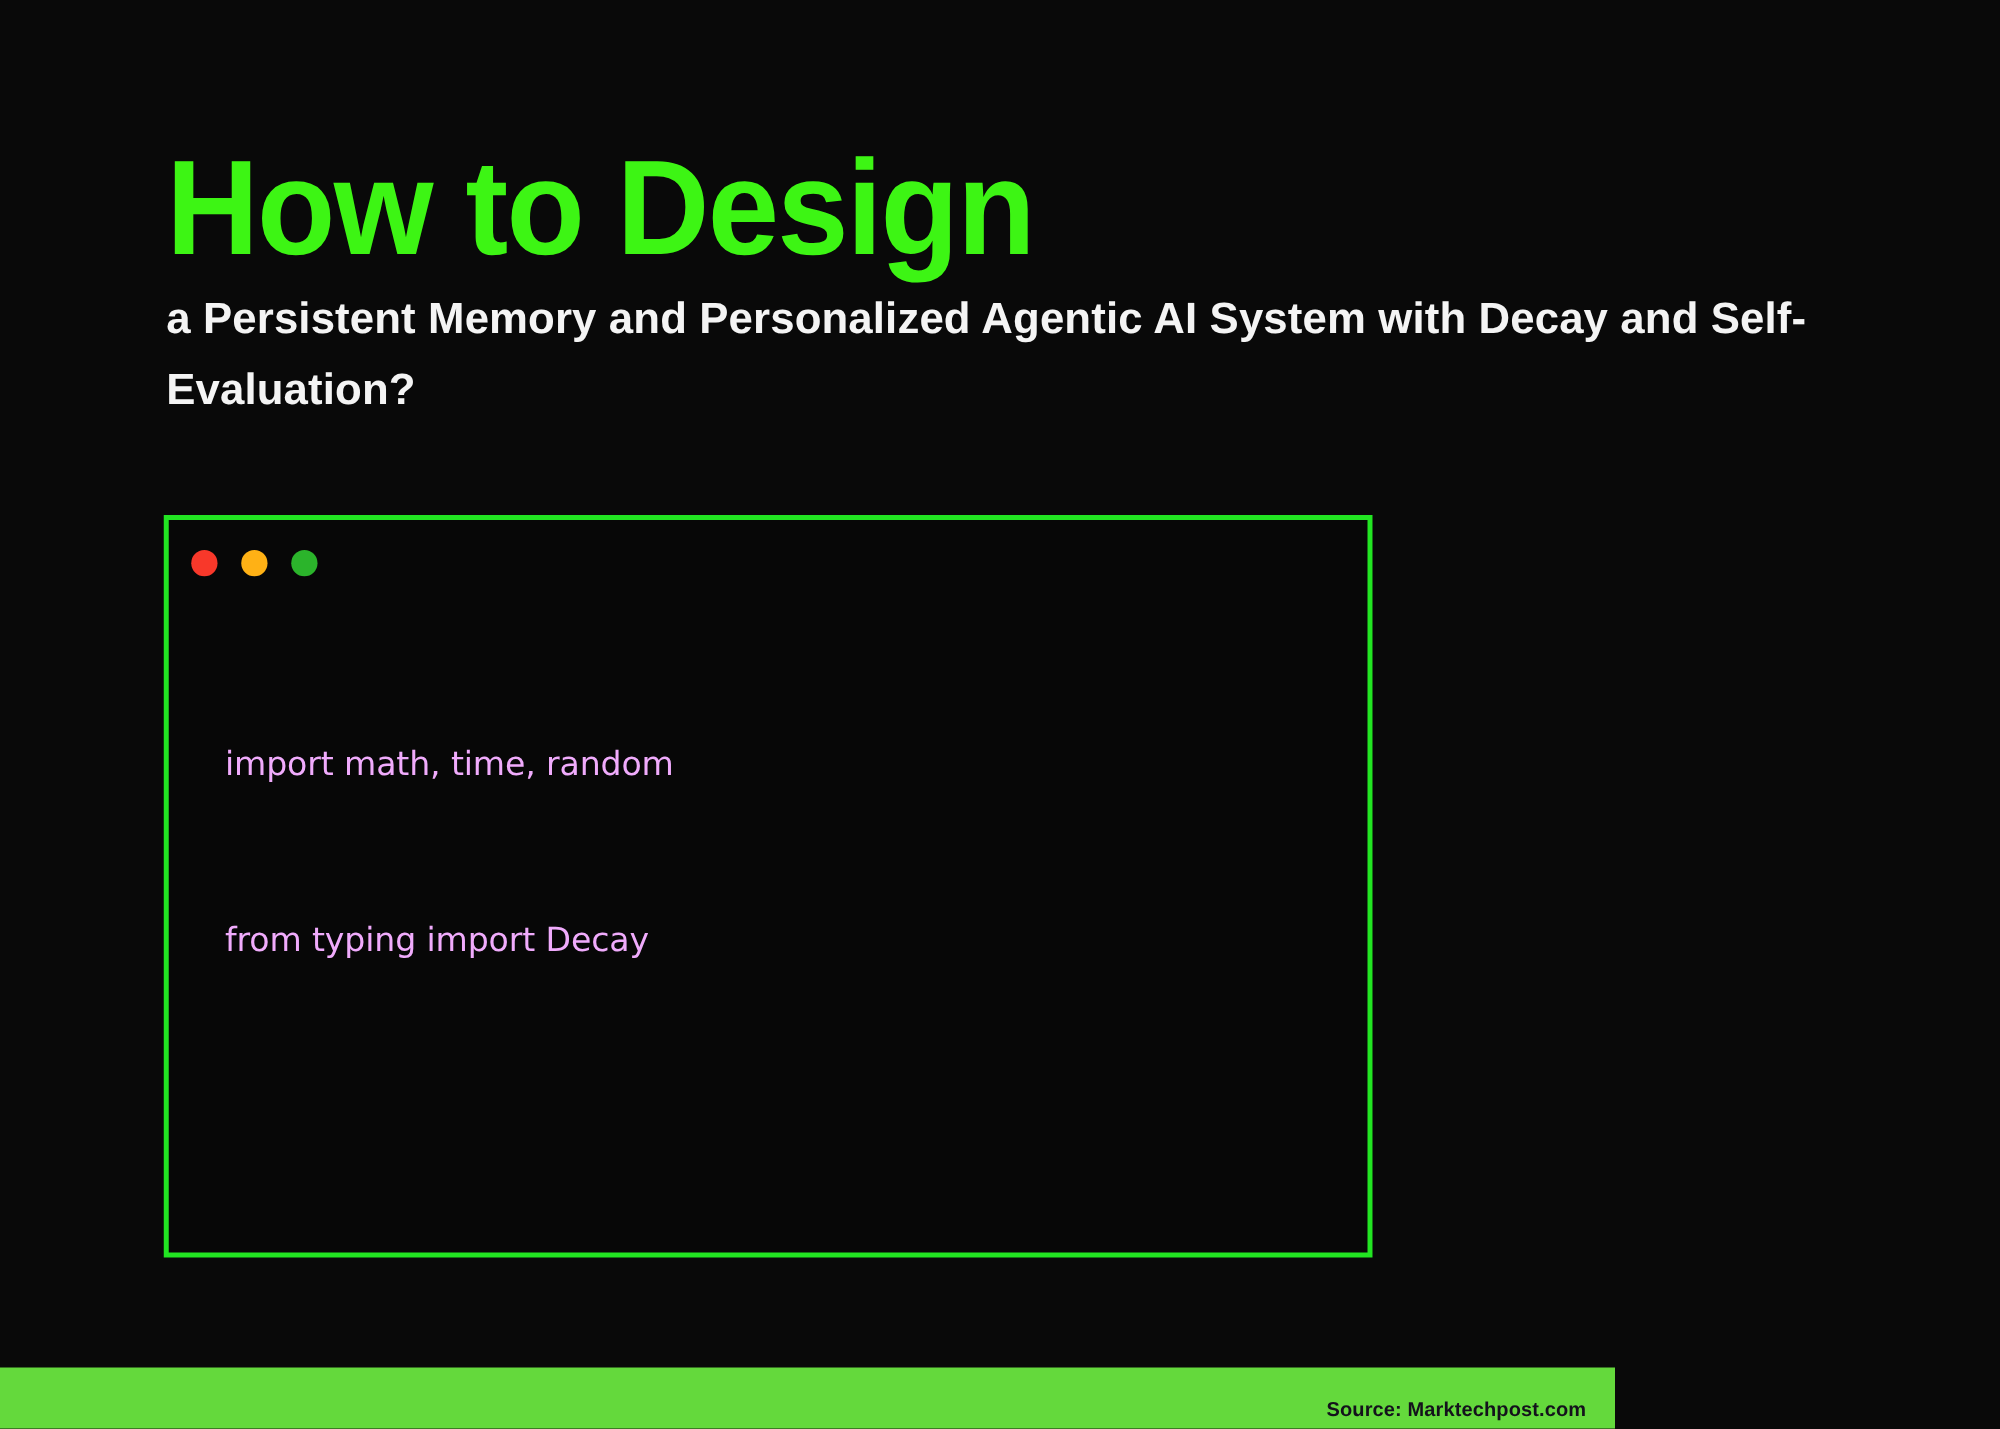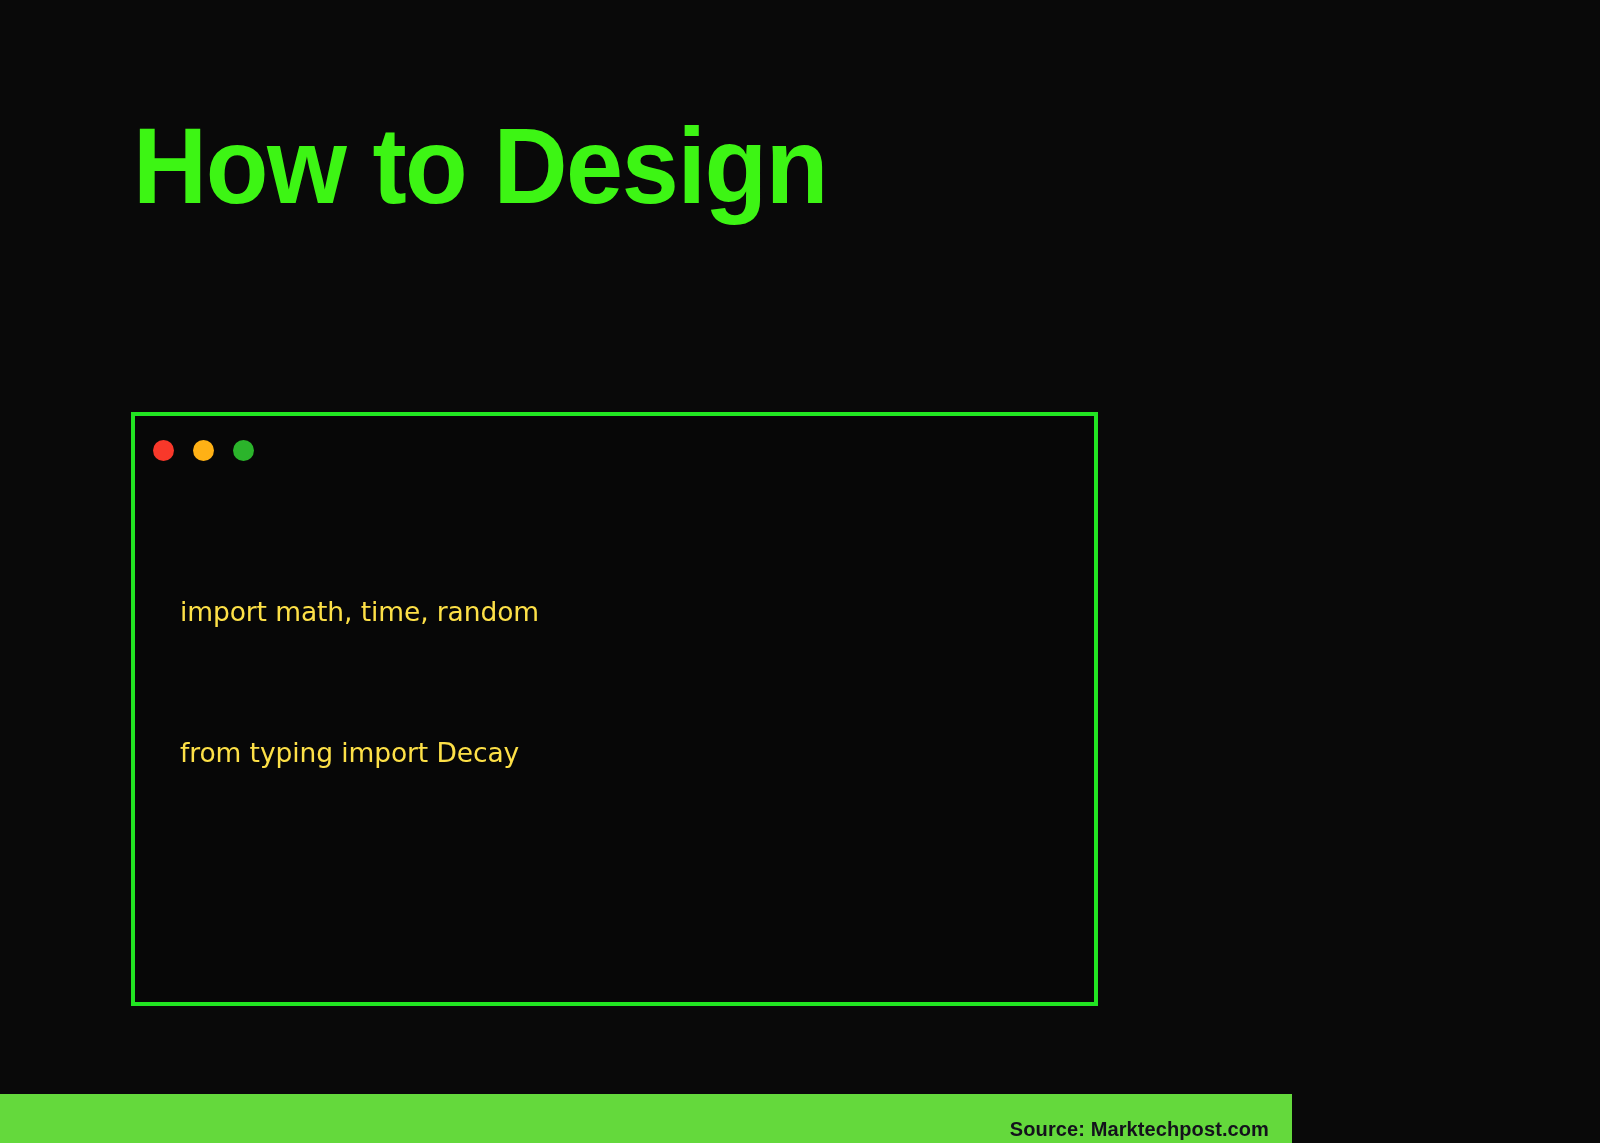--- a/index.html
+++ b/index.html
@@ -83,55 +83,56 @@
 
   .code-body {
     position: absolute;
     left: 45px;
     top: 78px;
     right: 10px;
     bottom: 4px;
     font-family: "DejaVu Sans", sans-serif;
     font-size: 26.5px;
     line-height: 47px;
-    color: #fde047;
+    color: #f0abfc;
     white-space: pre;
     letter-spacing: -0.1px;
   }
   .code-line { height: 47px; white-space: pre; }
 
   
   .footer {
     position: absolute;
     left: 0;
     right: 0;
     bottom: 0;
     height: 49px;
     background: #64D93C;
     display: flex;
     align-items: center;
     justify-content: flex-end;
     padding-right: 23px;
     box-sizing: border-box;
   }
   .footer-text {
-    font-size: 20px;
+    font-size: 16px;
     font-weight: 700;
     color: #14121C;
     letter-spacing: 0.1px;
     margin-top: 21px;
   }
 </style>
 </head>
 <body>
 
 <div class="slide">
 
   <h1 class="title">How to Design</h1>
 
+  <h2 class="subtitle">a Persistent Memory and Personalized Agentic AI System with Decay and Self-Evaluation?</h2>
 
   <div class="code-card">
 
     <div class="window-dots">
       <span class="dot red"></span>
       <span class="dot amber"></span>
       <span class="dot green"></span>
     </div>
 
     <div class="code-body">

